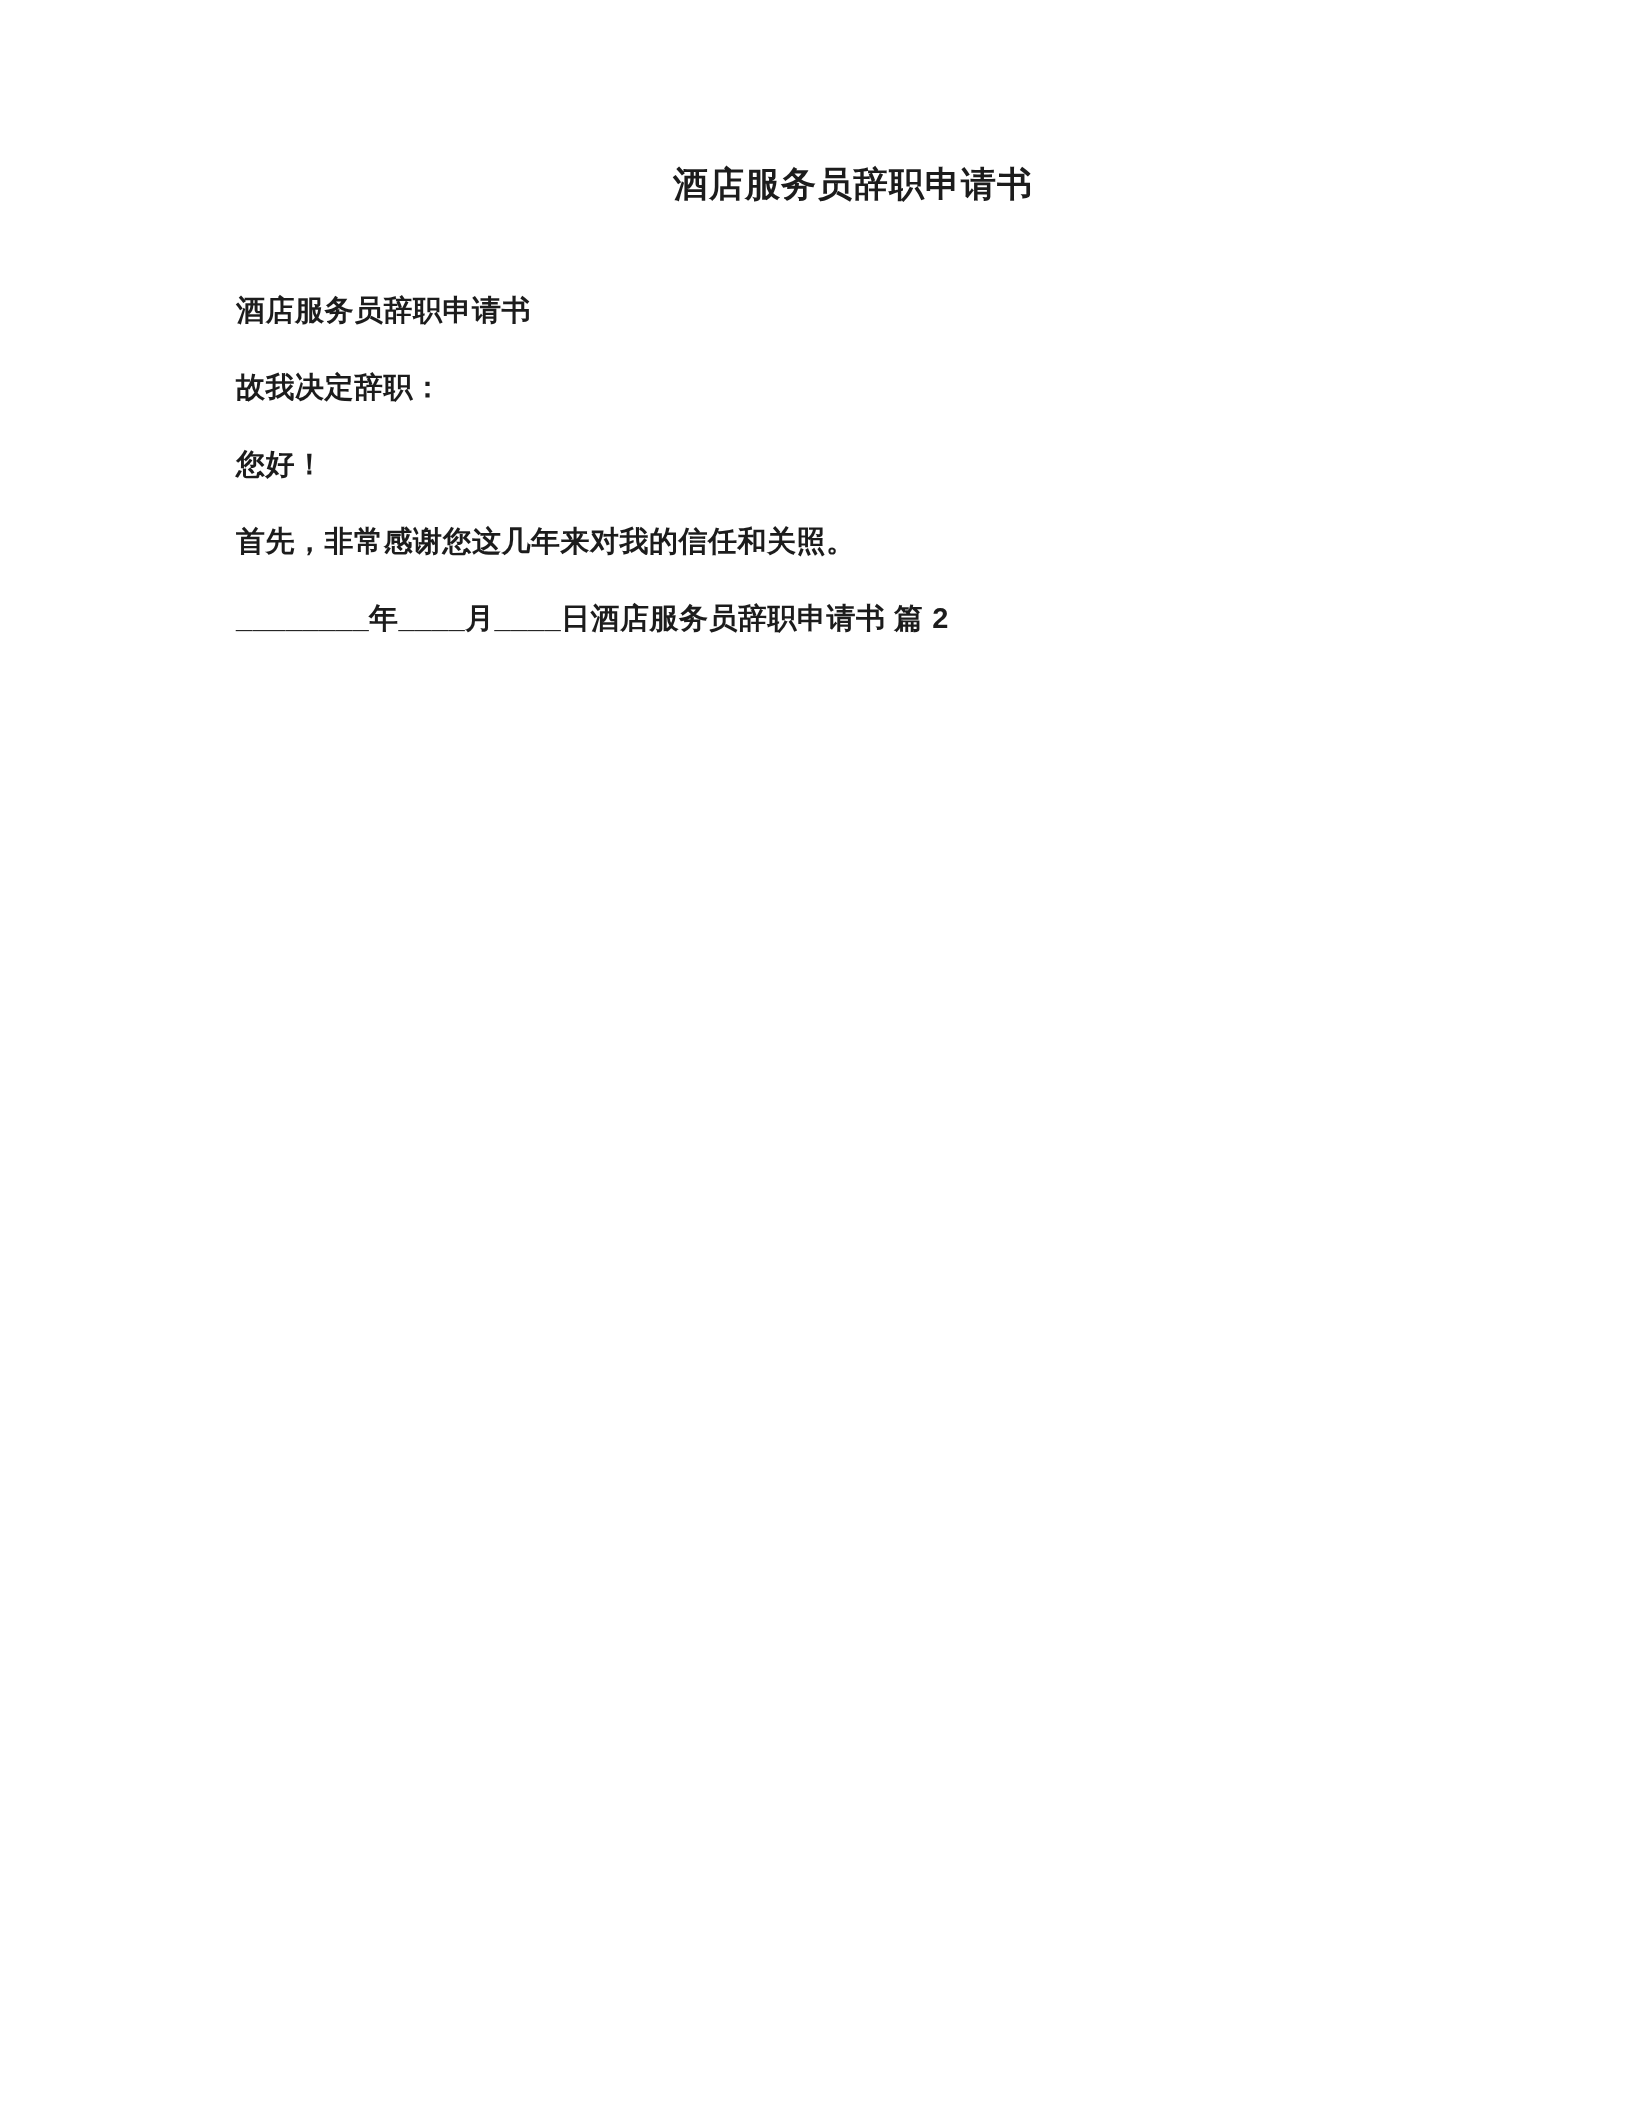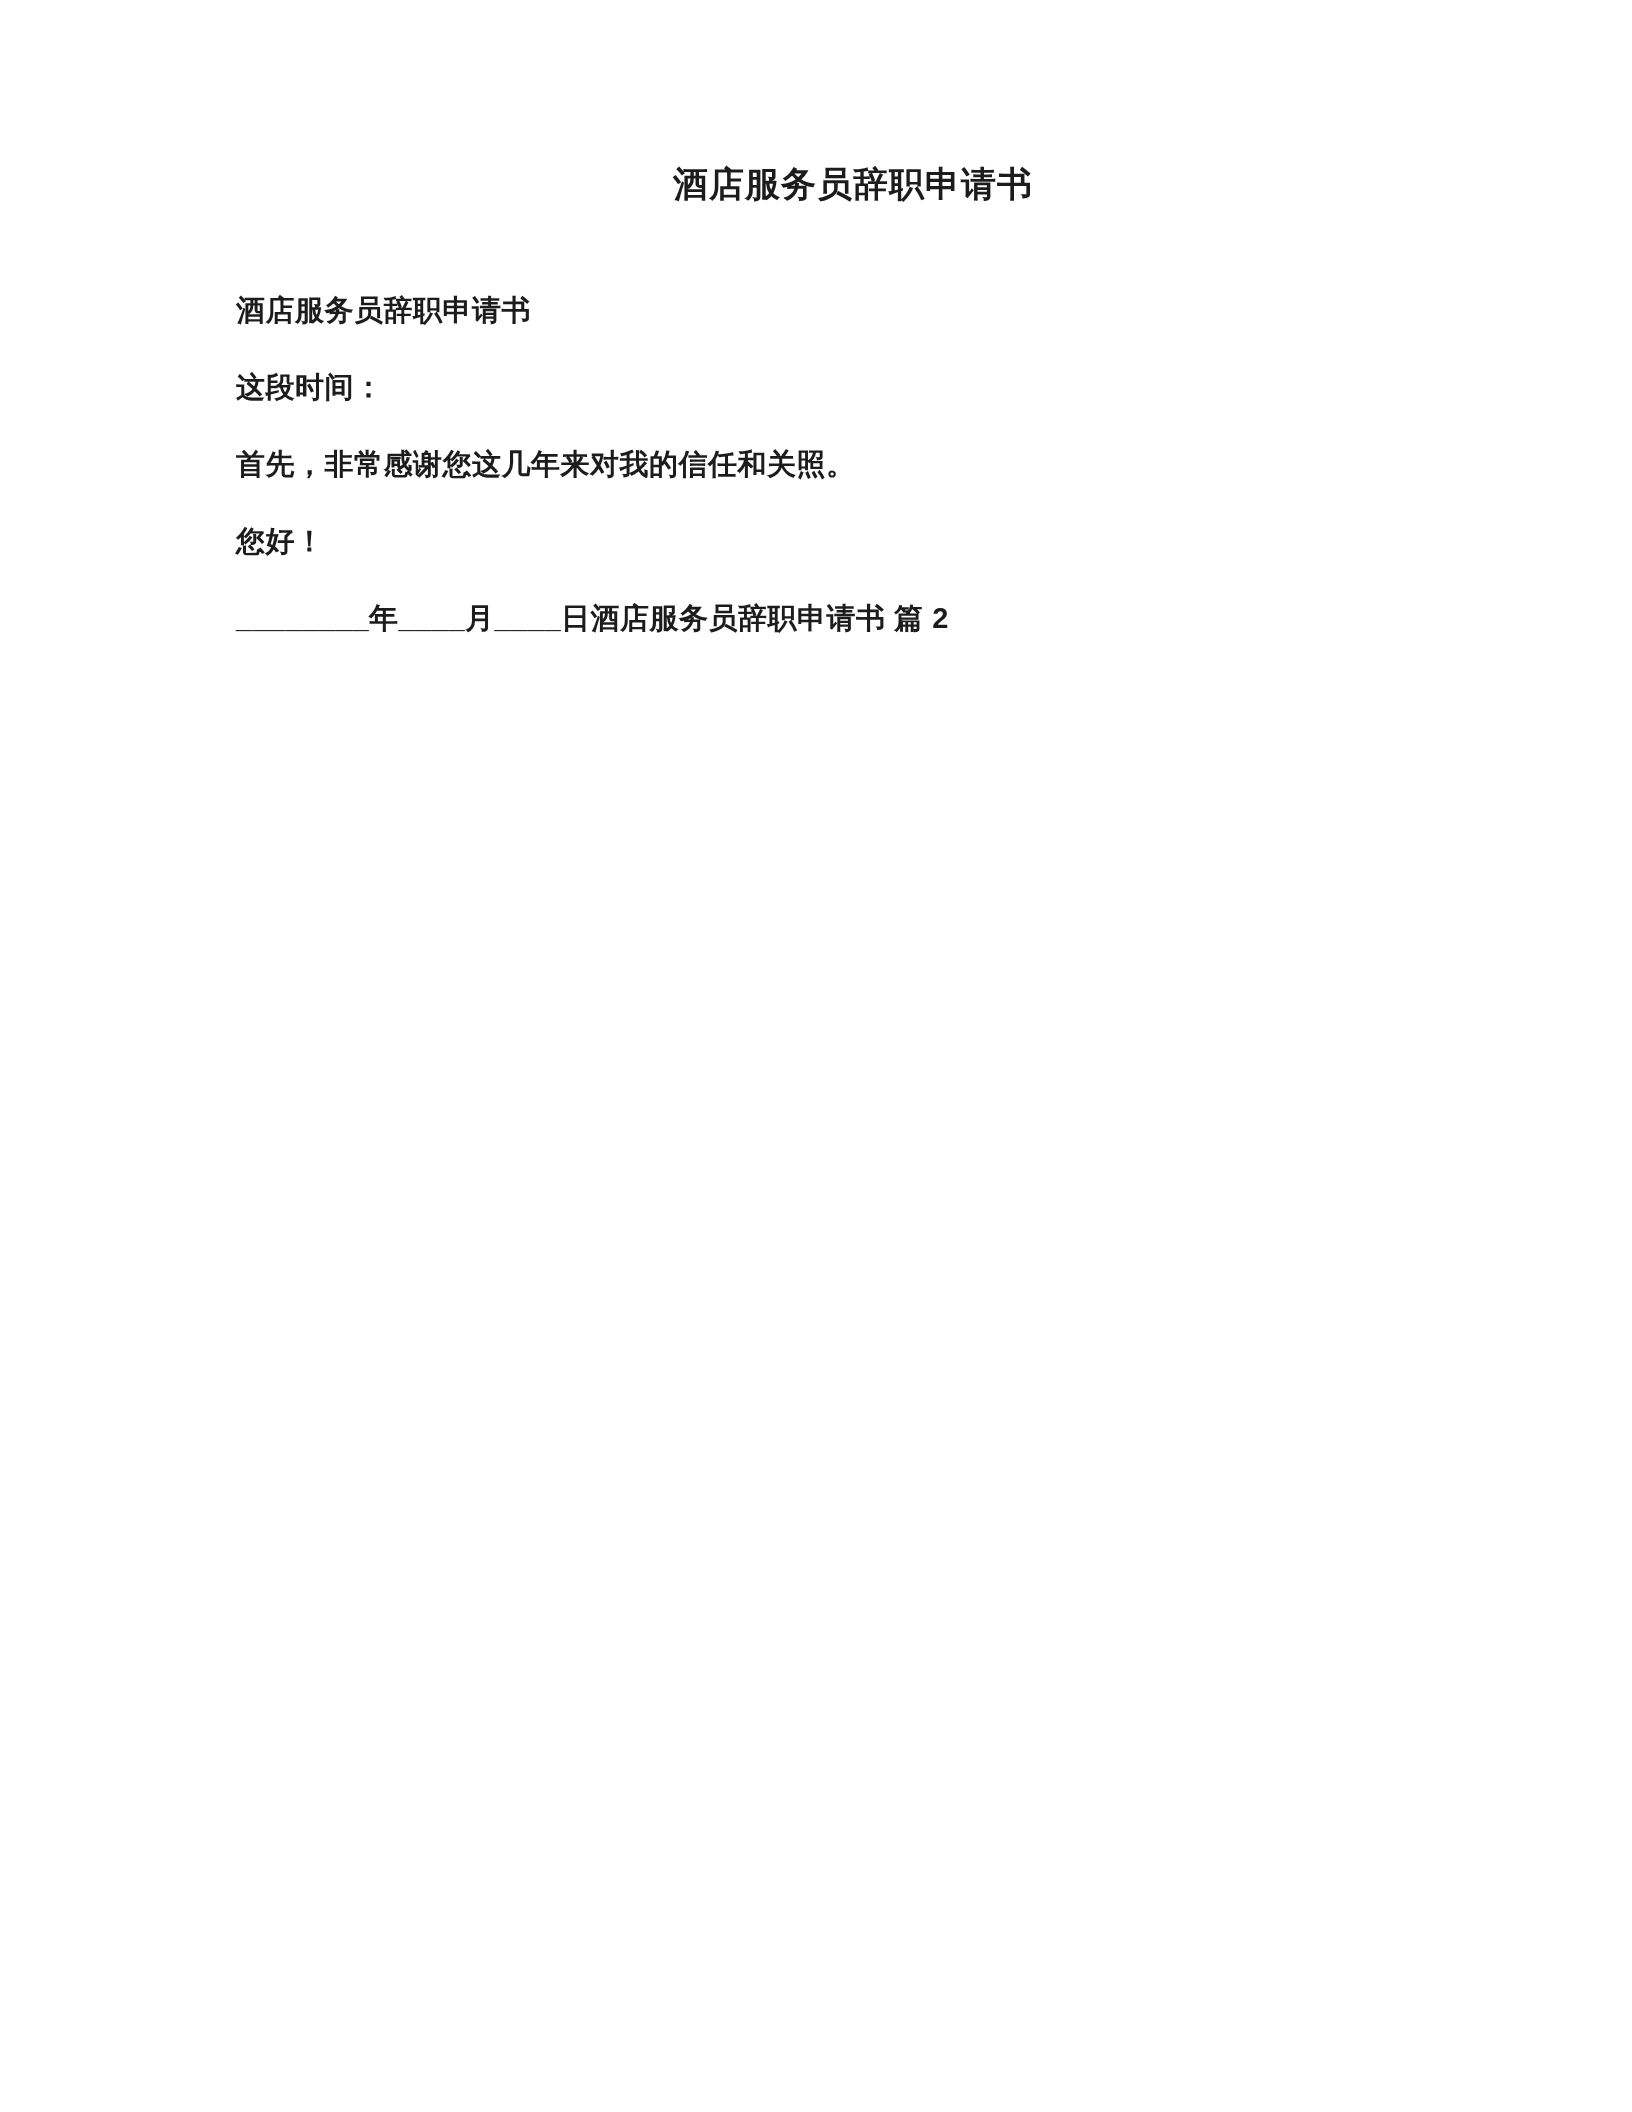--- a/index.html
+++ b/index.html
@@ -40,23 +40,23 @@
   }
 </style>
 </head>
 <body>
 
 <div class="page">
   <h1 class="doc-title">酒店服务员辞职申请书</h1>
 
   <p class="body-paragraph">酒店服务员辞职申请书</p>
 
-  <p class="body-paragraph">这段时间：</p>
+  <p class="body-paragraph">故我决定辞职：</p>
+
+  <p class="body-paragraph">您好！</p>
 
   <p class="body-paragraph">首先，非常感谢您这几年来对我的信任和关照。</p>
-
-  <p class="body-paragraph">您好！</p>
 
 
 
 
   <p class="body-paragraph">________年____月____日酒店服务员辞职申请书 篇 2</p>
 </div>
 
 </body></html>

